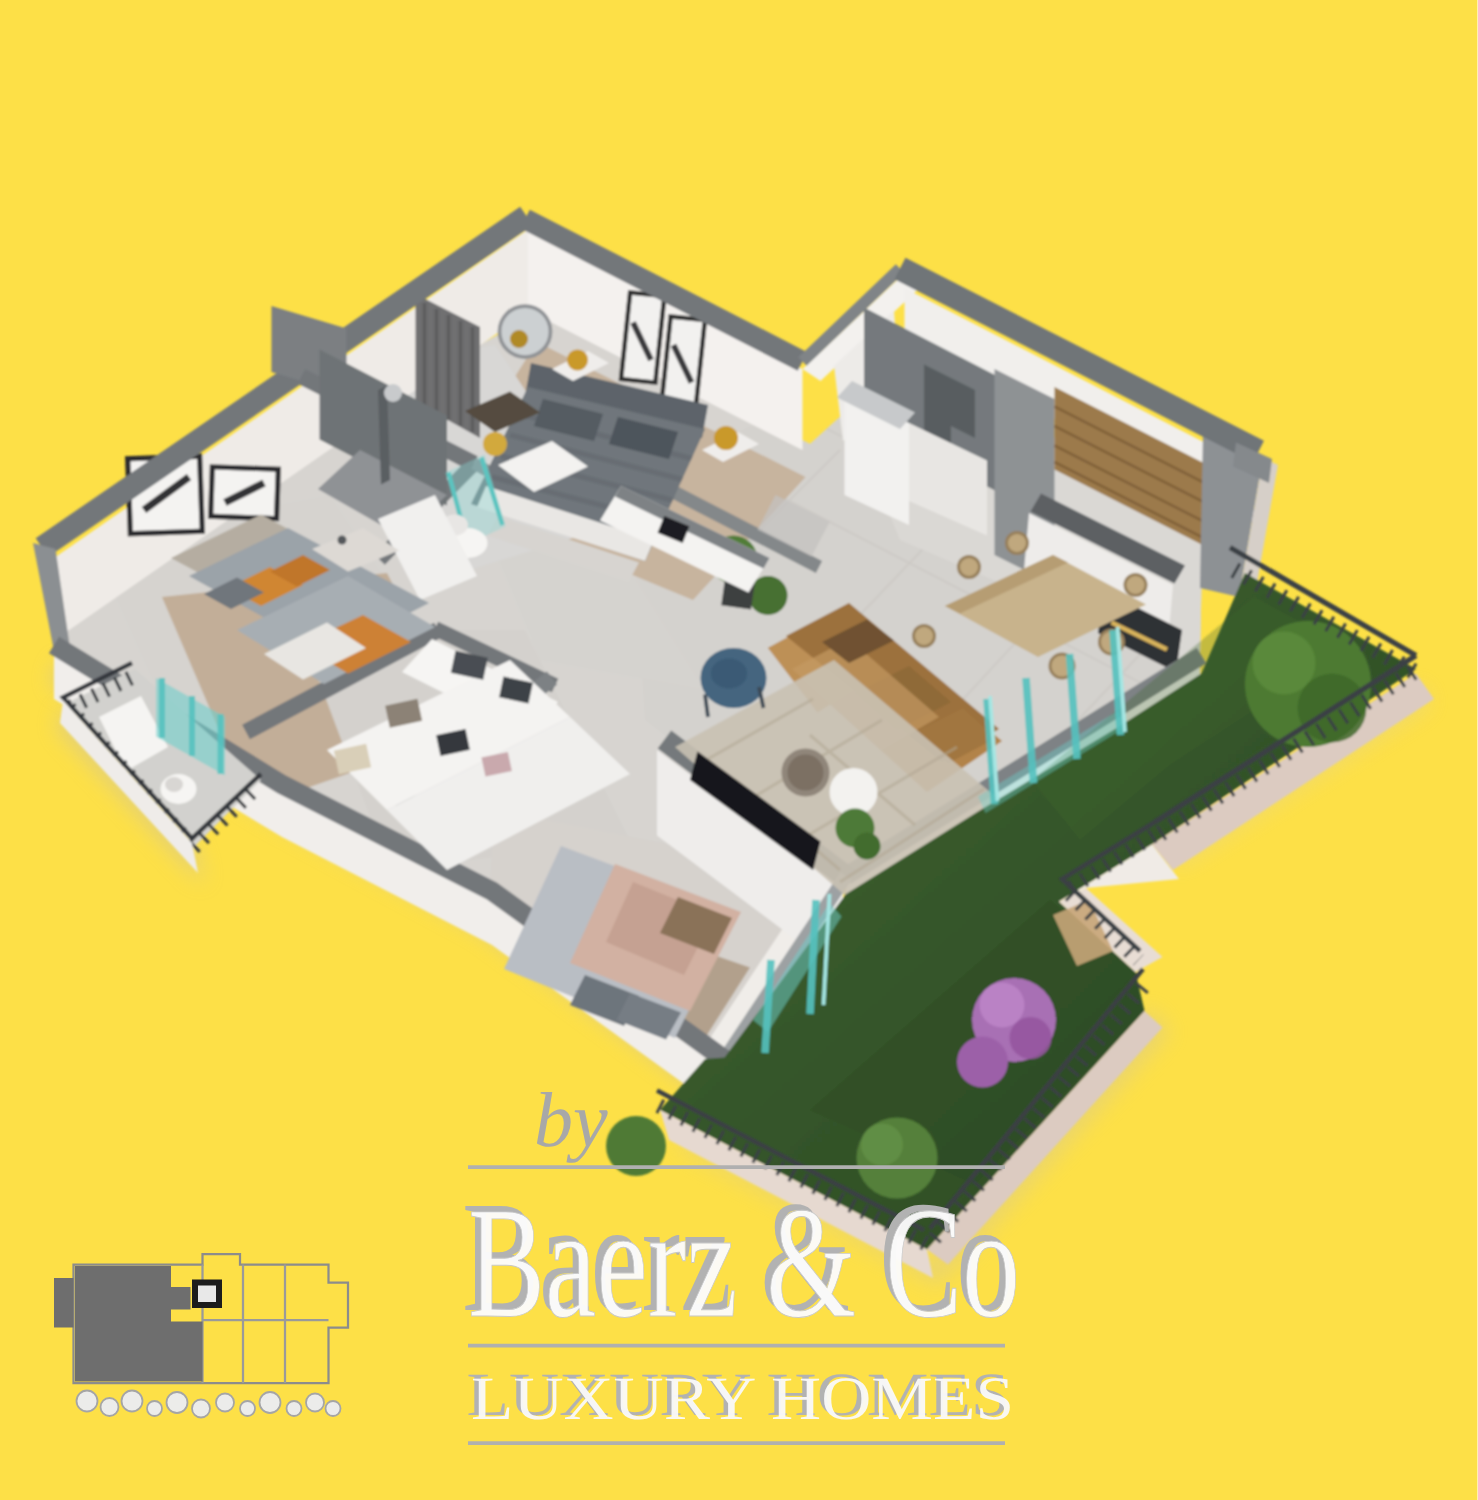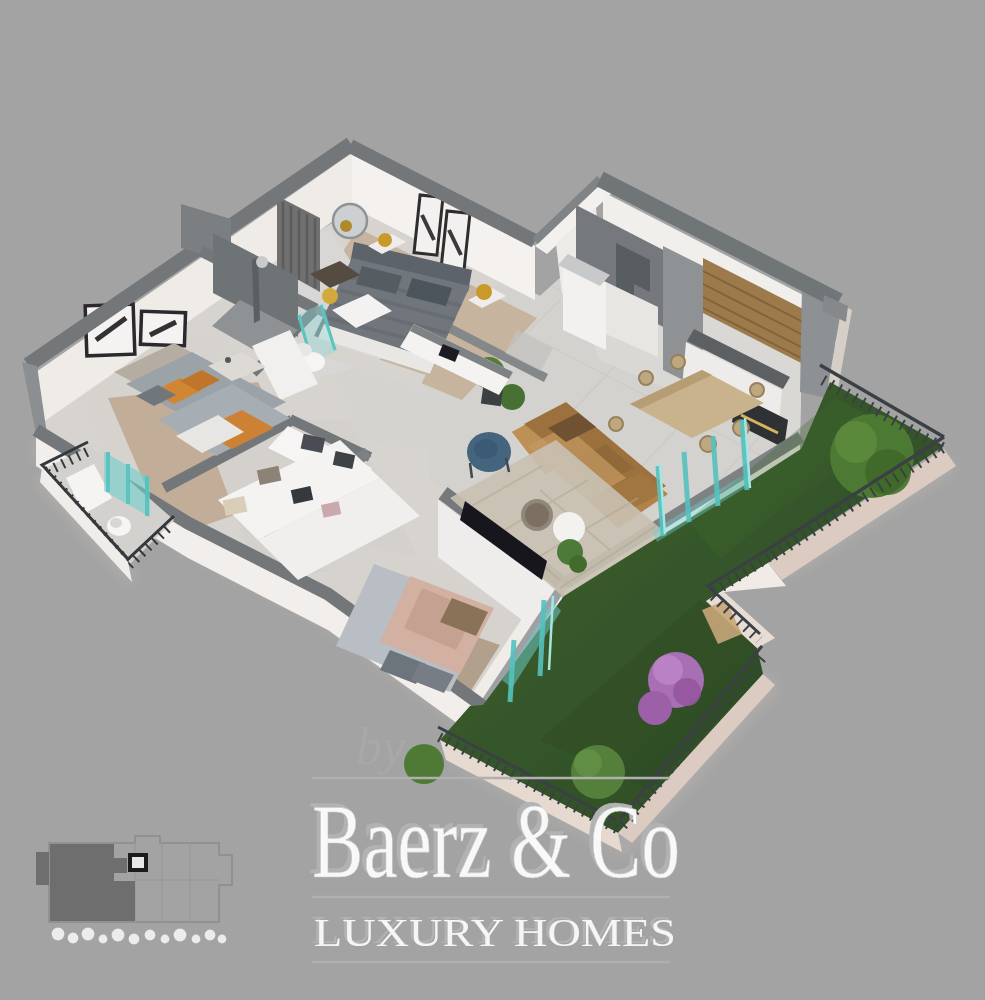--- a/index.html
+++ b/index.html
@@ -1,16 +1,16 @@
 <!DOCTYPE html>
 <html><head>
 <meta charset="utf-8">
 <style>
 html,body{margin:0;padding:0;background:#ffffff;}
-#stage{position:relative;width:985px;height:1000px;background:#a3a3a3;overflow:hidden;
+#stage{position:relative;width:985px;height:1000px;background:#fde047;overflow:hidden;
 font-family:"Liberation Serif", serif;}
 svg{position:absolute;top:0;left:0;}
 </style>
 </head>
 <body>
 <div id="stage">
 <svg width="985" height="1000" viewBox="0 0 985 1000">
 <defs>
 <linearGradient id="lawng" x1="0" y1="0" x2="1" y2="1">
 <stop offset="0" stop-color="#436a2f"></stop>

